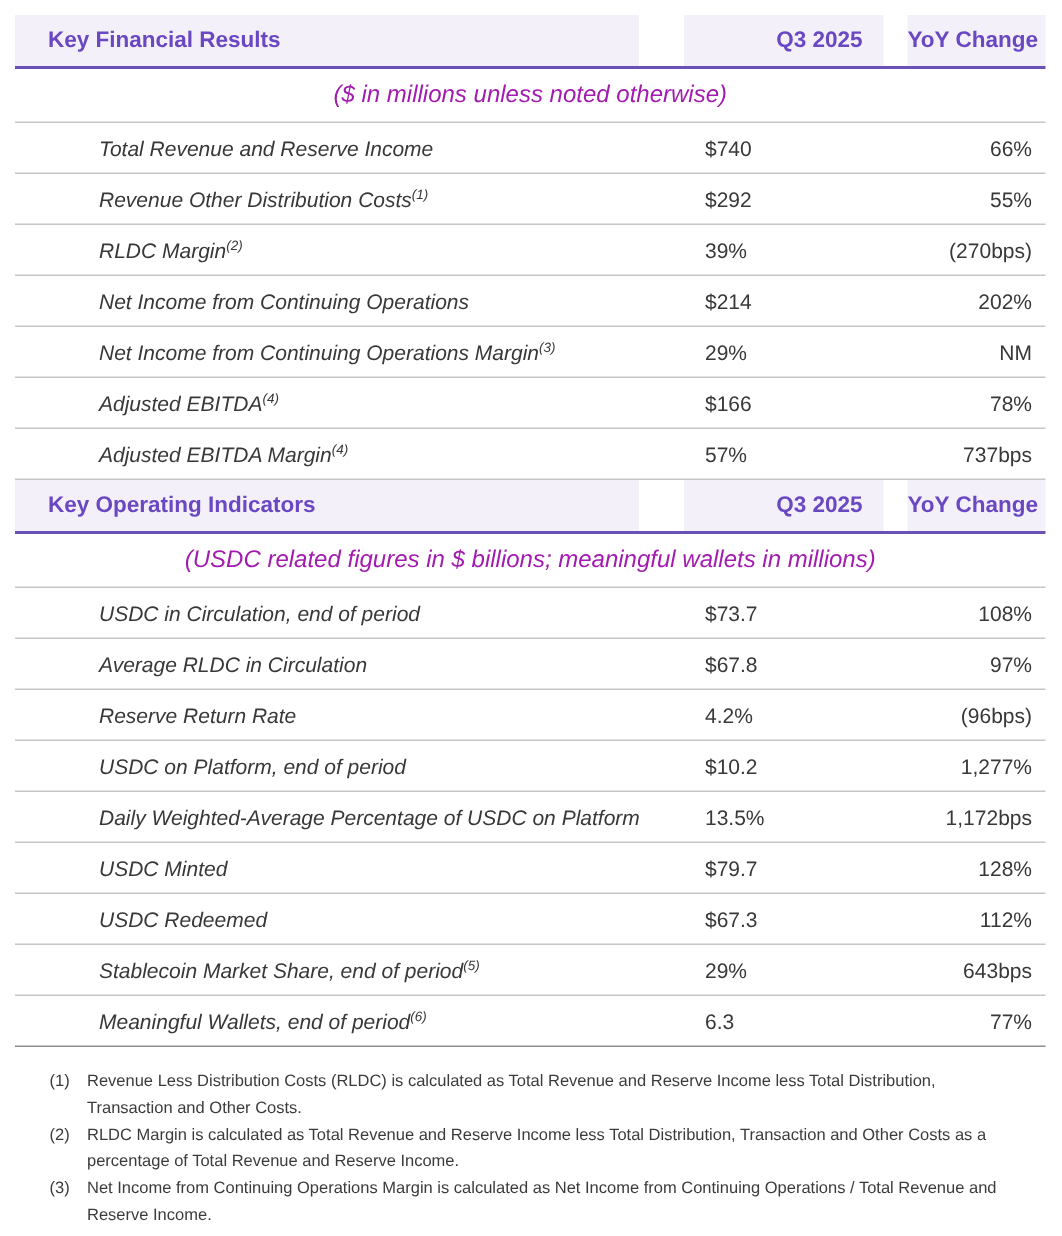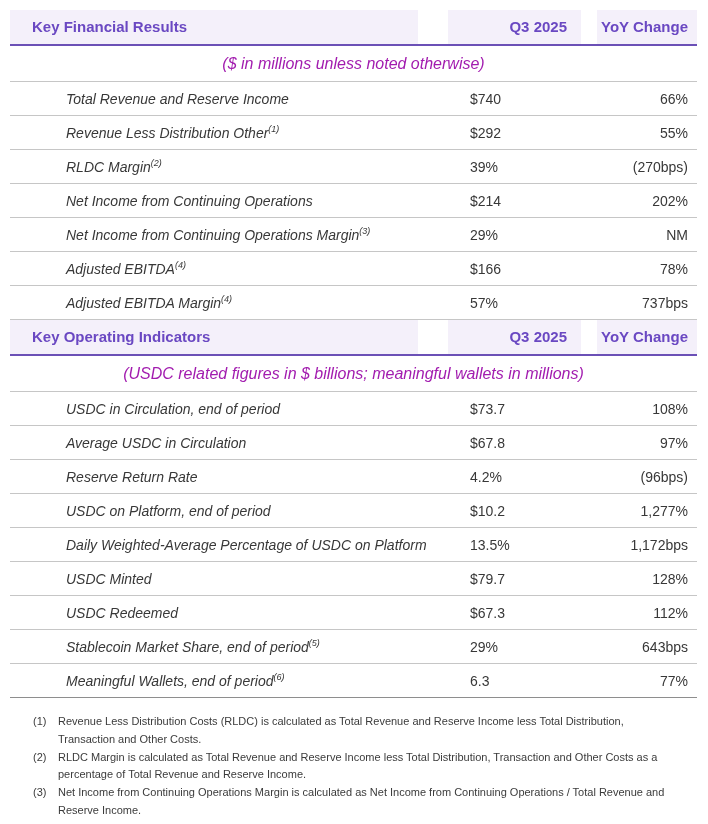--- a/index.html
+++ b/index.html
@@ -26,21 +26,21 @@
     background: #f4f0fa;
     color: #6a48c2;
     font-weight: bold;
     font-size: 15px;
     line-height: 34px;
     box-sizing: border-box;
     white-space: nowrap;
   }
   .th.label  { flex: 1; padding-left: 22px; }
   .th.value  { width: 133px; text-align: right; padding-right: 14px; margin-left: 14px; }
-  .th.change { width: 100px;  text-align: right; padding-right: 9px; }
+  .th.change { width: 92px;  text-align: right; padding-right: 9px; }
   .underline { height: 2px; background: #6b50b6; }
   
   .note {
     font-size: 16px;
     font-style: italic;
     color: #a21caf;
     padding: 9px 0 8px 0;
     text-align: center;
   }
   
@@ -89,21 +89,21 @@
     <div class="underline"></div>
     <div class="note">($ in millions unless noted otherwise)</div>
     <div class="rows">
   <div class="row">
     <div class="cell label"><span class="lbl">Total Revenue and Reserve Income</span></div>
     <div class="cell value">$740</div>
     <div class="cell change">66%</div>
   </div>
 
   <div class="row">
-    <div class="cell label"><span class="lbl">Revenue Less Distribution Other</span><sup class="sup">(1)</sup></div>
+    <div class="cell label"><span class="lbl">Revenue Other Distribution Costs</span><sup class="sup">(1)</sup></div>
     <div class="cell value">$292</div>
     <div class="cell change">55%</div>
   </div>
 
   <div class="row">
     <div class="cell label"><span class="lbl">RLDC Margin</span><sup class="sup">(2)</sup></div>
     <div class="cell value">39%</div>
     <div class="cell change">(270bps)</div>
   </div>
 
@@ -142,21 +142,21 @@
     <div class="underline"></div>
     <div class="note">(USDC related figures in $ billions; meaningful wallets in millions)</div>
     <div class="rows">
   <div class="row">
     <div class="cell label"><span class="lbl">USDC in Circulation, end of period</span></div>
     <div class="cell value">$73.7</div>
     <div class="cell change">108%</div>
   </div>
 
   <div class="row">
-    <div class="cell label"><span class="lbl">Average USDC in Circulation</span></div>
+    <div class="cell label"><span class="lbl">Average RLDC in Circulation</span></div>
     <div class="cell value">$67.8</div>
     <div class="cell change">97%</div>
   </div>
 
   <div class="row">
     <div class="cell label"><span class="lbl">Reserve Return Rate</span></div>
     <div class="cell value">4.2%</div>
     <div class="cell change">(96bps)</div>
   </div>
 

